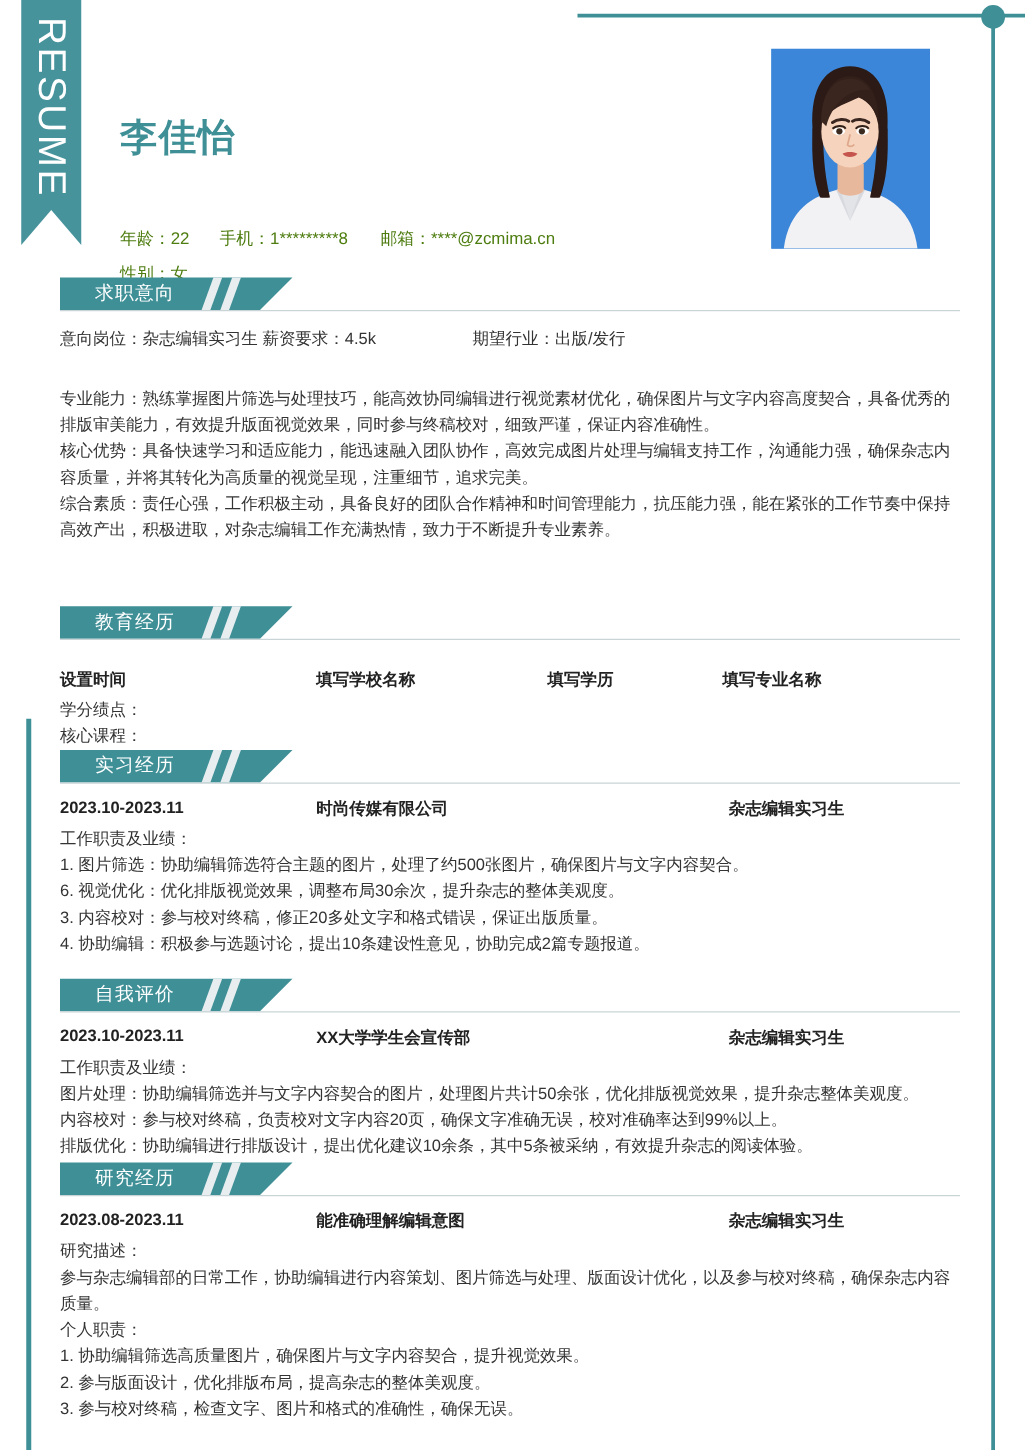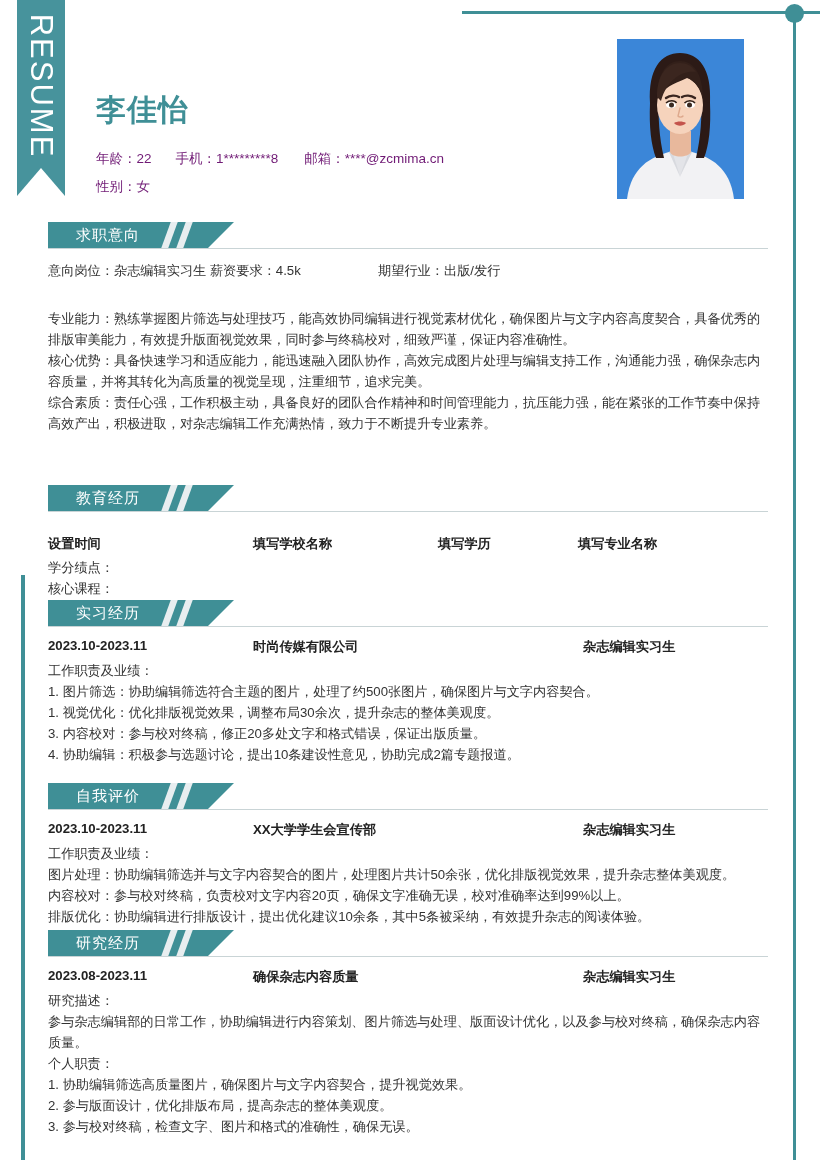--- a/index.html
+++ b/index.html
@@ -98,22 +98,23 @@
     top: 90px;
     font-size: 30px;
     font-weight: bold;
     color: #3f8f96;
     letter-spacing: 1px;
   }
   .contact-row {
     position: absolute;
     left: 96px;
     font-size: 13.5px;
-    color: #701a75;
+    color: #4d7c0f;
     white-space: nowrap;
+    margin-top: 32px;
   }
   .contact-row.r1 { top: 150px; }
   .contact-row.r2 { top: 178px; }
   .contact-item { display: inline-block; }
   .gap-a { display: inline-block; width: 24px; }
   .gap-b { display: inline-block; width: 26px; }
 
   
   .photo {
     position: absolute;
@@ -341,21 +342,21 @@
     </div>
     <div style="margin-top:12px;">
       <div class="row-head">
         <span class="rh-date">2023.10-2023.11</span>
         <span class="rh-org">时尚传媒有限公司</span>
         <span class="rh-role">杂志编辑实习生</span>
       </div>
       <div class="body-text" style="margin-top:2px;">
         <p>工作职责及业绩：</p>
         <p>1. 图片筛选：协助编辑筛选符合主题的图片，处理了约500张图片，确保图片与文字内容契合。</p>
-        <p>1. 视觉优化：优化排版视觉效果，调整布局30余次，提升杂志的整体美观度。</p>
+        <p>6. 视觉优化：优化排版视觉效果，调整布局30余次，提升杂志的整体美观度。</p>
         <p>3. 内容校对：参与校对终稿，修正20多处文字和格式错误，保证出版质量。</p>
         <p>4. 协助编辑：积极参与选题讨论，提出10条建设性意见，协助完成2篇专题报道。</p>
       </div>
     </div>
   </div>
 
   <div class="section" style="top:783px;">
     <div class="sec-head">
       <div class="sec-bar"></div>
       <div class="sec-bar-tail"></div>
@@ -384,21 +385,21 @@
       <div class="sec-bar"></div>
       <div class="sec-bar-tail"></div>
       <div class="slash s1"></div>
       <div class="slash s2"></div>
       <div class="sec-title">研究经历</div>
       <div class="sec-rule"></div>
     </div>
     <div style="margin-top:12px;">
       <div class="row-head">
         <span class="rh-date">2023.08-2023.11</span>
-        <span class="rh-org">确保杂志内容质量</span>
+        <span class="rh-org">能准确理解编辑意图</span>
         <span class="rh-role">杂志编辑实习生</span>
       </div>
       <div class="body-text" style="margin-top:2px;">
         <p>研究描述：</p>
         <p>参与杂志编辑部的日常工作，协助编辑进行内容策划、图片筛选与处理、版面设计优化，以及参与校对终稿，确保杂志内容质量。</p>
         <p>个人职责：</p>
         <p>1. 协助编辑筛选高质量图片，确保图片与文字内容契合，提升视觉效果。</p>
         <p>2. 参与版面设计，优化排版布局，提高杂志的整体美观度。</p>
         <p>3. 参与校对终稿，检查文字、图片和格式的准确性，确保无误。</p>
       </div>

